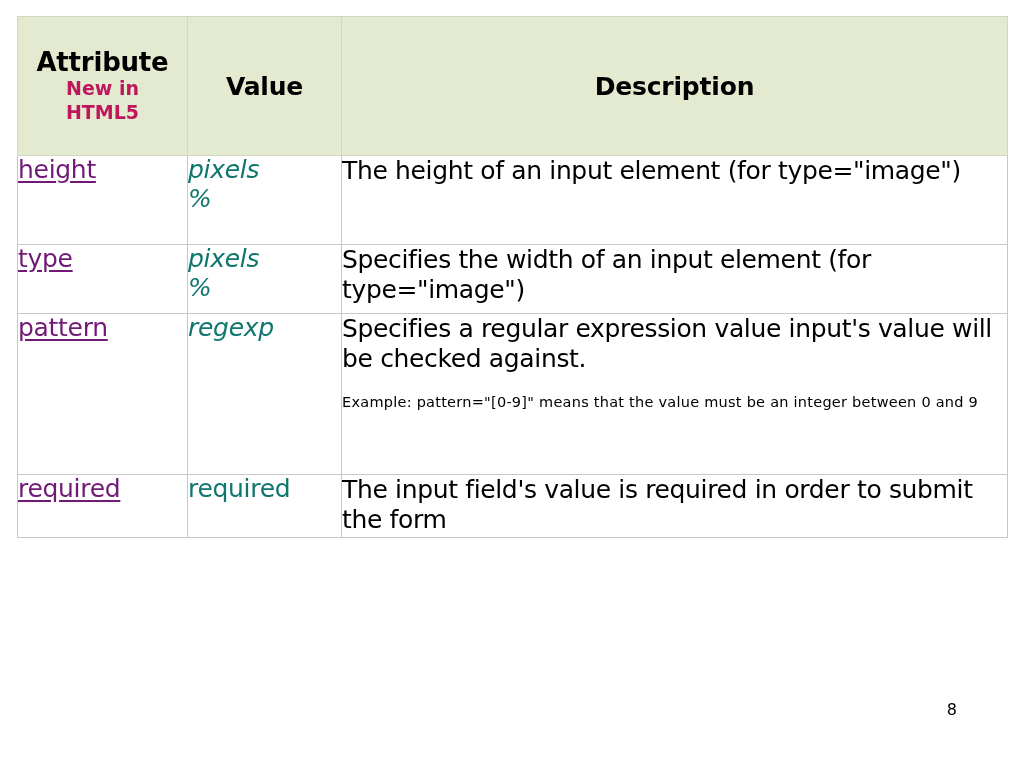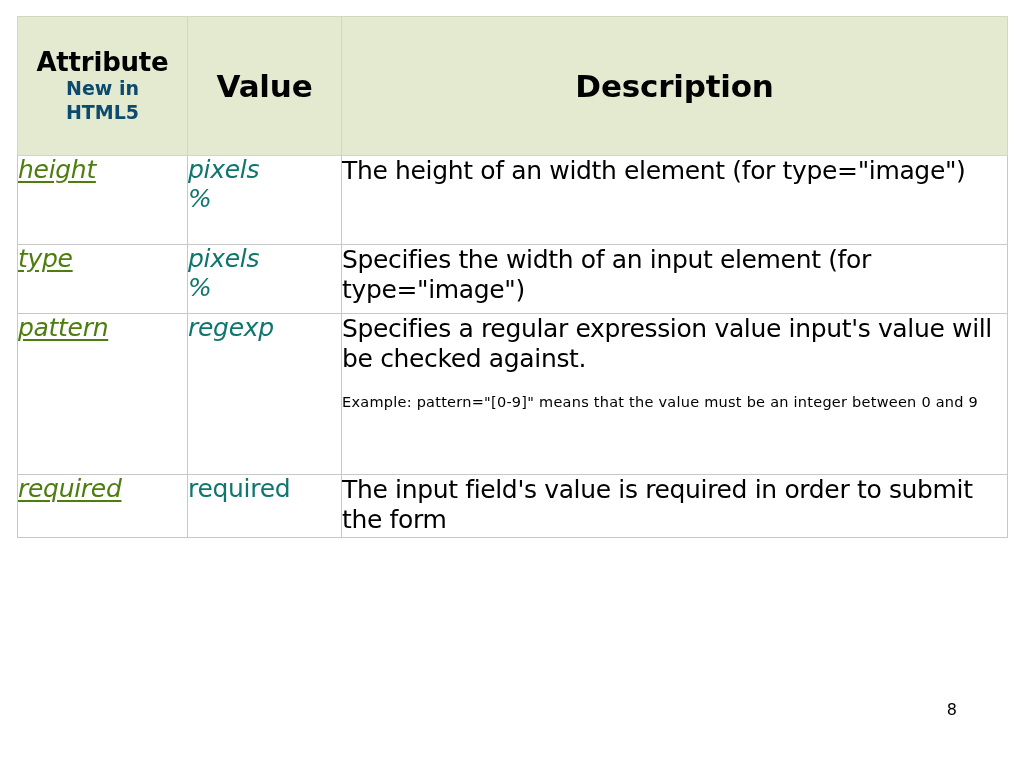--- a/index.html
+++ b/index.html
@@ -59,45 +59,44 @@
     font-size: 26px;
     font-weight: bold;
     color: #000000;
     line-height: 1.08;
     letter-spacing: -0.2px;
   }
   .hdr-attr-sub {
     display: block;
     font-size: 19px;
     font-weight: bold;
-    color: #0c4a6e;
+    color: #be185d;
     line-height: 1.2;
     margin-top: 1px;
   }
   .hdr-plain {
     display: block;
-    font-size: 31px;
+    font-size: 25px;
     font-weight: bold;
     color: #000000;
     letter-spacing: -0.2px;
   }
 
   
   .cell-attr {
     padding: 12px 0 10px 12px;
   }
   .attr-link {
     font-size: 25px;
-    color: #4d7c0f;
+    color: #701a75;
     text-decoration: underline;
     text-underline-offset: 3px;
     cursor: pointer;
     line-height: 1.12;
     letter-spacing: -0.3px;
-    font-style: italic;
   }
 
   .cell-value {
     padding: 12px 0 10px 12px;
     font-size: 25px;
     color: #0f766e;
     line-height: 1.14;
     letter-spacing: -0.3px;
   }
   .cell-value.italic { font-style: italic; }
@@ -171,21 +170,21 @@
 
       <tr class="row-height">
         <td class="cell-attr">
           <span class="attr-link">height</span>
         </td>
         <td class="cell-value italic">
           <span class="vline">pixels</span>
           <span class="vline">%</span>
         </td>
         <td class="cell-desc">
-          <span class="desc-main">The height of an width element (for type="image")</span>
+          <span class="desc-main">The height of an input element (for type="image")</span>
         </td>
       </tr>
 
       <tr class="row-width">
         <td class="cell-attr">
           <span class="attr-link">type</span>
         </td>
         <td class="cell-value italic">
           <span class="vline">pixels</span>
           <span class="vline">%</span>

